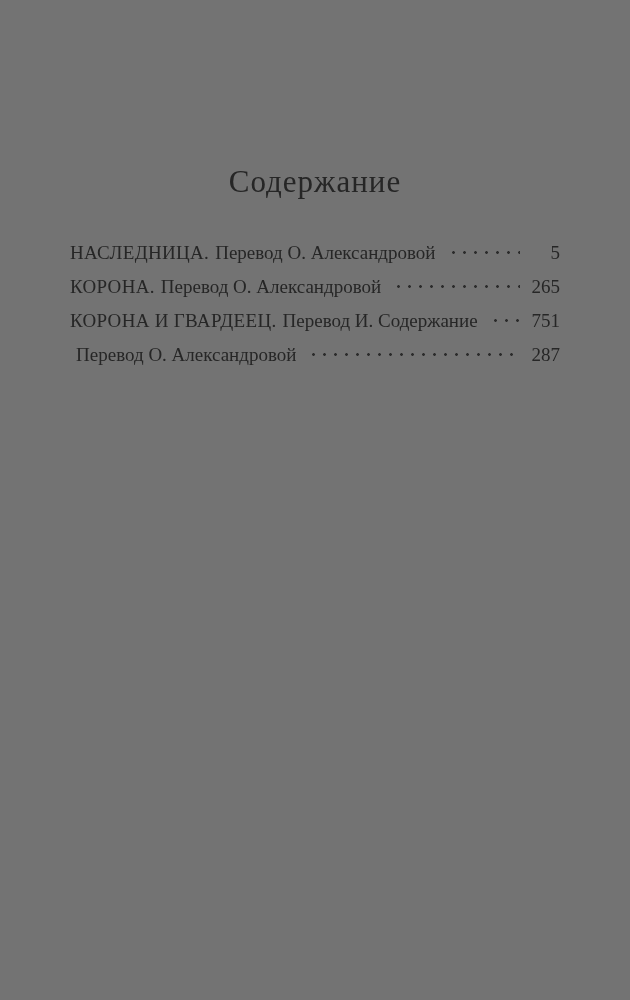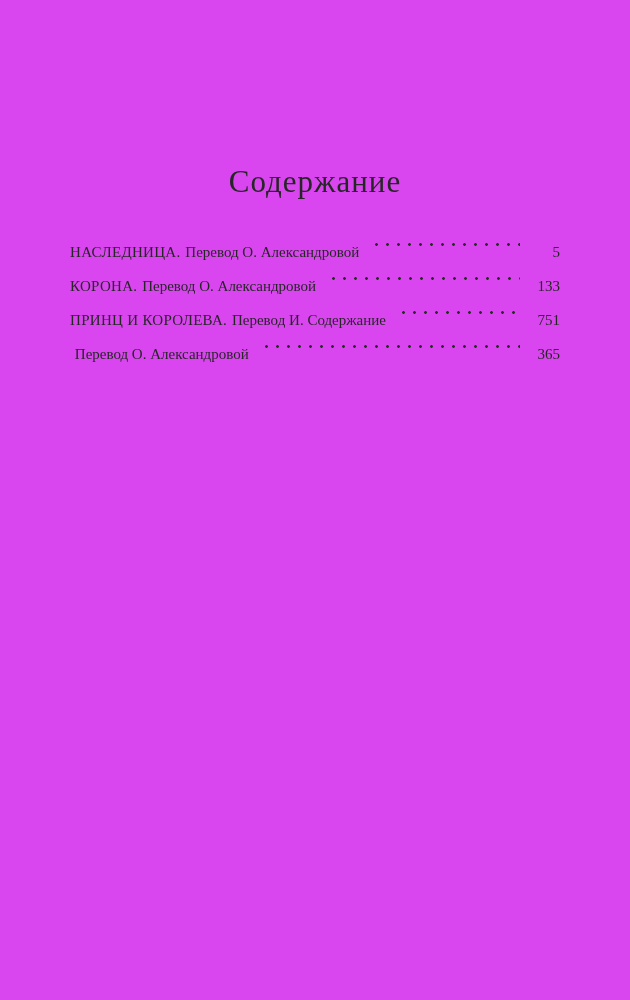--- a/index.html
+++ b/index.html
@@ -4,42 +4,42 @@
 <style>
   html, body {
     margin: 0;
     padding: 0;
     background: #ffffff;
   }
   .page {
     position: relative;
     width: 630px;
     height: 1000px;
-    background: #d946ef;
+    background: #737373;
     color: #262626;
     font-family: "Liberation Serif", "DejaVu Serif", serif;
     box-sizing: border-box;
     overflow: hidden;
   }
   .toc-title {
     padding-top: 164px;
     text-align: center;
     font-size: 31px;
     line-height: 36px;
     letter-spacing: 1px;
     font-weight: 400;
     color: #262626;
   }
   .toc {
     margin: 42px 70px 0 70px; 
   }
   .toc-row {
     display: flex;
-    align-items: flex-start;
-    font-size: 15px;
+    align-items: center;
+    font-size: 19px;
     line-height: 21px;
     margin-bottom: 13px;
     white-space: nowrap;
   }
   .toc-row .entry-title {
     letter-spacing: 0.3px;
   }
   .toc-row .entry-translator {
     margin-left: 0.32em;
   }
@@ -71,30 +71,30 @@
       <span class="entry-title">НАСЛЕДНИЦА.</span>
       <span class="entry-translator">Перевод О. Александровой</span>
       <span class="dots"></span>
       <span class="entry-page">5</span>
     </div>
 
     <div class="toc-row">
       <span class="entry-title">КОРОНА.</span>
       <span class="entry-translator">Перевод О. Александровой</span>
       <span class="dots"></span>
-      <span class="entry-page">133</span>
+      <span class="entry-page">265</span>
     </div>
 
     <div class="toc-row">
-      <span class="entry-title">ПРИНЦ И КОРОЛЕВА.</span>
+      <span class="entry-title">КОРОНА И ГВАРДЕЕЦ.</span>
       <span class="entry-translator">Перевод И. Содержание</span>
       <span class="dots"></span>
       <span class="entry-page">751</span>
     </div>
 
     <div class="toc-row">
       <span class="entry-translator">Перевод О. Александровой</span>
       <span class="dots"></span>
-      <span class="entry-page">365</span>
+      <span class="entry-page">287</span>
     </div>
 
   </div>
 </div>
 
 </body></html>

